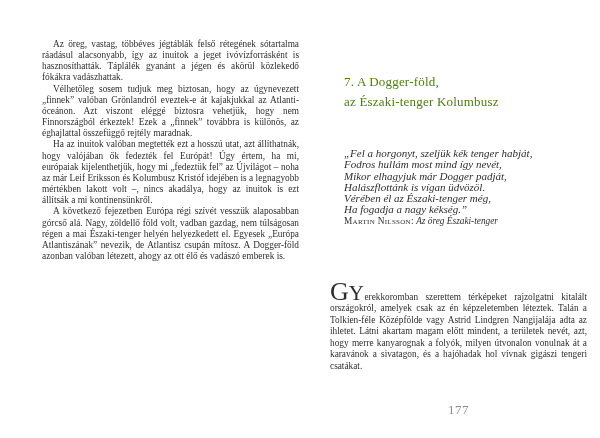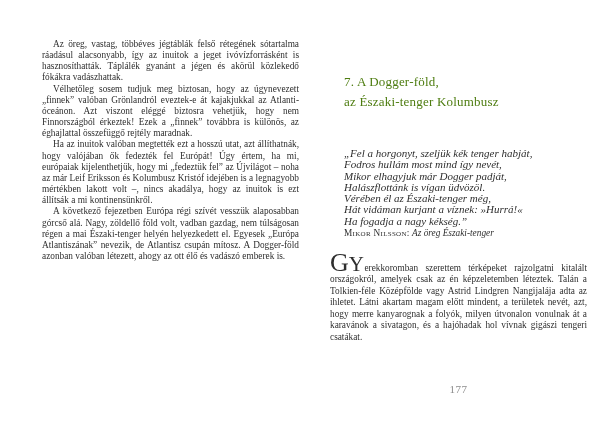--- a/index.html
+++ b/index.html
@@ -78,43 +78,44 @@
   .right-body p {
     margin: 0;
     font-size: 9.3px;
     line-height: 11.45px;
     text-align: justify;
     color: #2e2e2e;
   }
   .right-body p.opening {
     text-indent: 0;
     padding-top: 13px;
+    margin-top: 29px;
   }
   .right-body p.indented {
     text-indent: 11px;
   }
   .raised-cap-g {
     font-size: 26px;
     line-height: 0;
     letter-spacing: 0;
     color: #2e2e2e;
   }
   .raised-cap-y {
     font-size: 21px;
     line-height: 0;
     margin-right: 0.5px;
     color: #2e2e2e;
   }
   .page-number {
     position: absolute;
     left: 330px;
-    top: 383px;
+    top: 402px;
     width: 257px;
     text-align: center;
-    font-size: 11px;
+    font-size: 13px;
     letter-spacing: 0.5px;
     color: #8c8c8c;
   }
 </style>
 </head>
 <body>
 
 <div class="spread">
 
   <div class="left-body">
@@ -128,23 +129,22 @@
     <div>7. A Dogger-föld,</div>
     <div>az Északi-tenger Kolumbusz</div>
   </div>
 
   <div class="epigraph">
     <div class="verse-line">„Fel a horgonyt, szeljük kék tenger habját,</div>
     <div class="verse-line">Fodros hullám most mind így nevét,</div>
     <div class="verse-line">Mikor elhagyjuk már Dogger padját,</div>
     <div class="verse-line">Halászflottánk is vígan üdvözöl.</div>
     <div class="verse-line">Vérében él az Északi-tenger még,</div>
-    <div class="verse-line">Hát vidáman kurjant a víznek: »Hurrá!«</div>
     <div class="verse-line">Ha fogadja a nagy kékség.”</div>
-    <div class="attribution"><span class="author">Mikor Nilsson:</span> <span class="work">Az öreg Északi-tenger</span></div>
+    <div class="attribution"><span class="author">Martin Nilsson:</span> <span class="work">Az öreg Északi-tenger</span></div>
   </div>
 
   <div class="right-body">
     <p class="opening"><span class="raised-cap-g">G</span><span class="raised-cap-y">Y</span><span>erekkoromban szerettem térképeket rajzolgatni kitalált országokról, amelyek csak az én képzeletemben léteztek. Talán a Tolkien-féle Középfölde vagy Astrid Lindgren Nangijalája adta az ihletet. Látni akartam magam előtt mindent, a területek nevét, azt, hogy merre kanyarognak a folyók, milyen útvonalon vonulnak át a karavánok a sivatagon, és a hajóhadak hol vívnak gigászi tengeri csatákat.</span></p>
   </div>
 
   <div class="page-number">177</div>
 
 </div>
 

